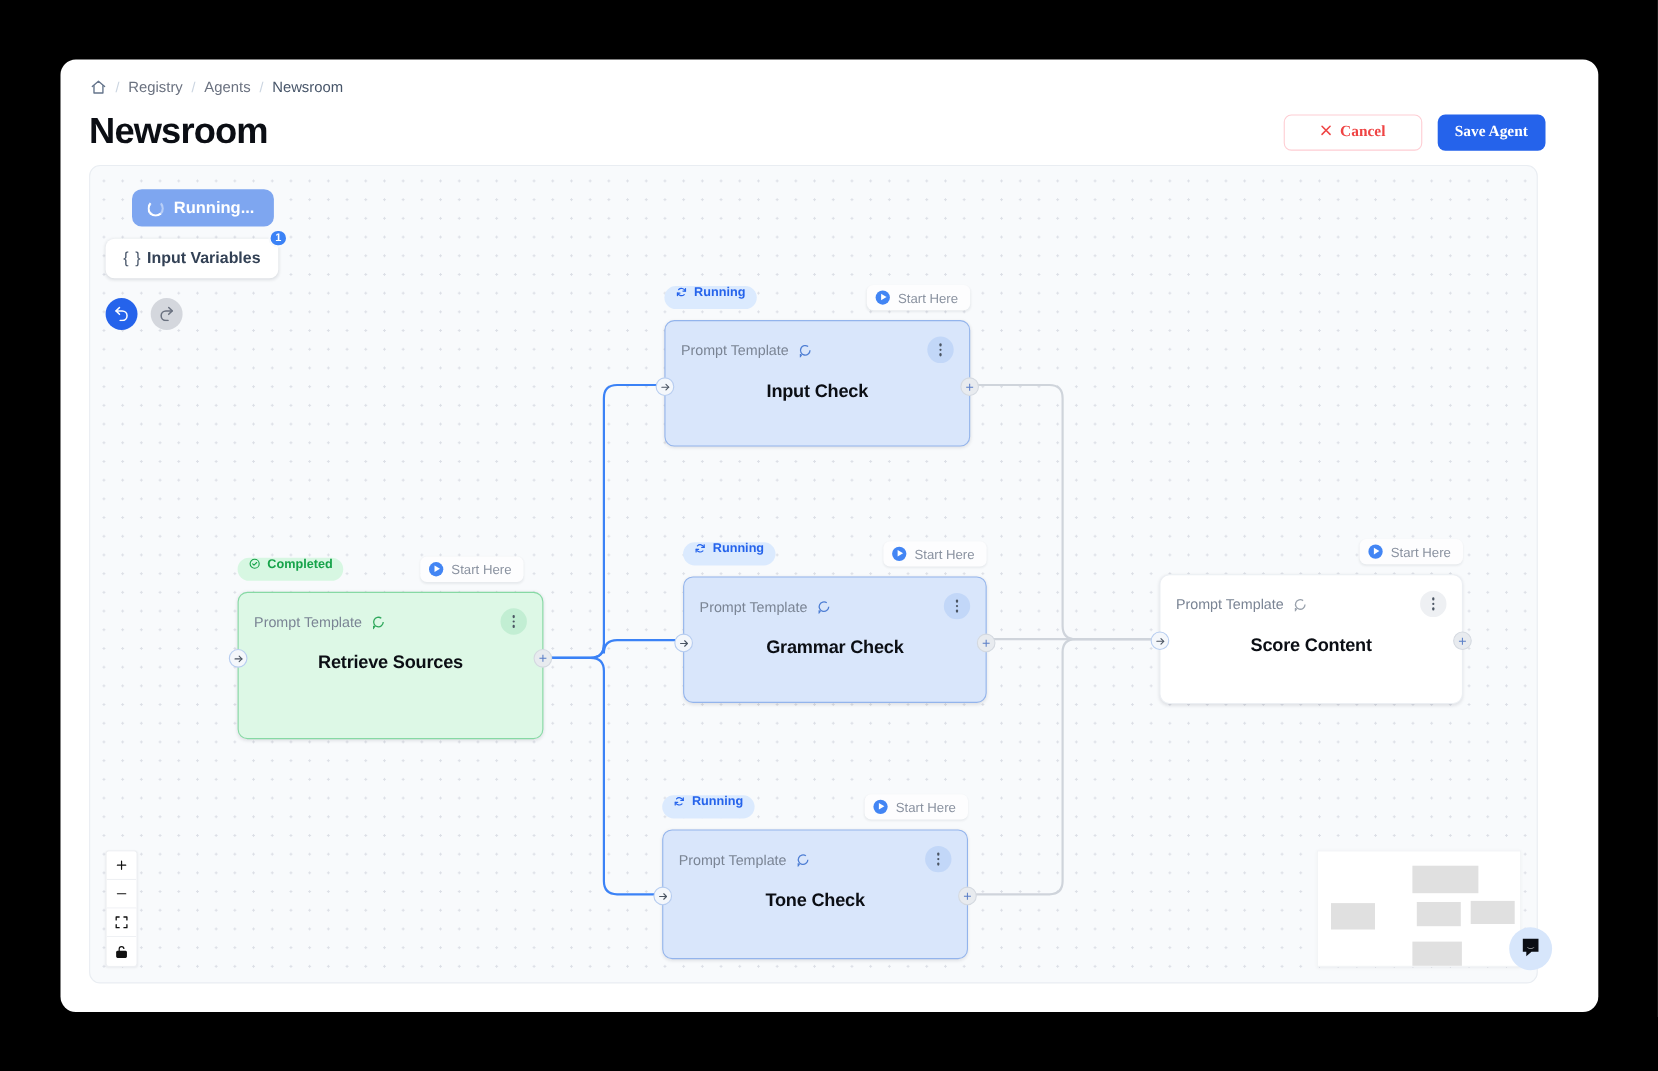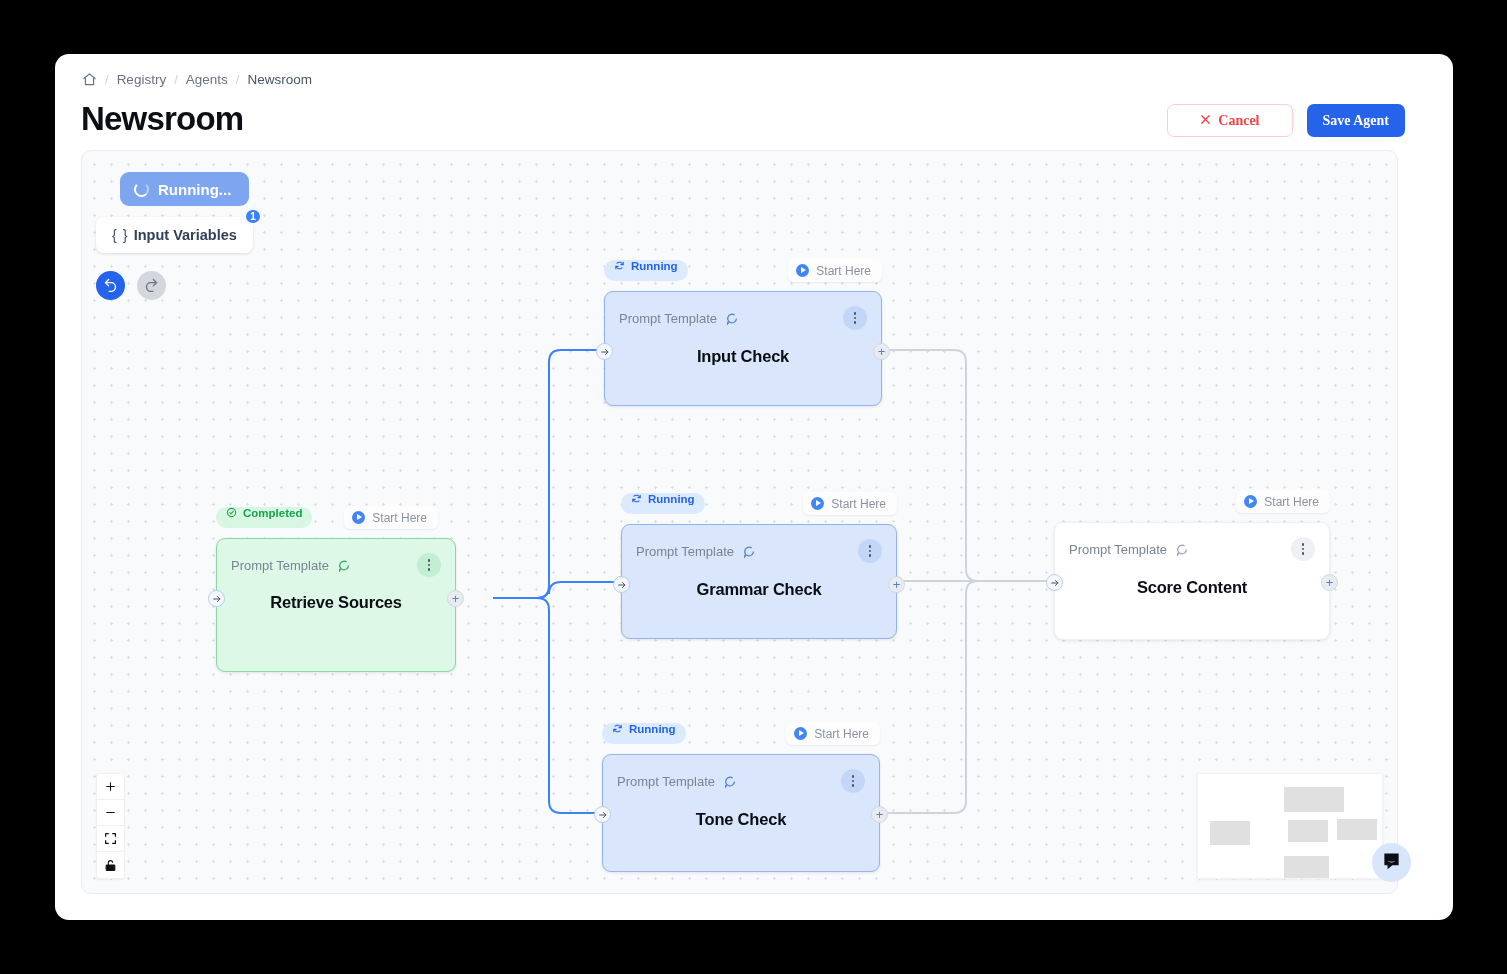--- a/index.html
+++ b/index.html
@@ -360,21 +360,21 @@
             <path d="M4 12h15"></path>
               <path d="M13 6l6 6-6 6"></path>
           </svg>
         </div>
         <div class="handle out" style="top:51px;">
           <span class="plus">+</span>
         </div>
       </div>
     </div>
 
-    <div class="node-wrap" style="left:134px; top:387px; width:240px;">
+    <div class="node-wrap" style="left:134px; top:387px; width:278px;">
       <div class="status-badge completed">
         <svg width="11" height="11" viewBox="0 0 24 24" fill="none" stroke="#16a34a" stroke-width="2.2">
           <circle cx="12" cy="12" r="9"></circle>
             <path d="M8 12.2l2.7 2.7L16 9.5" stroke-linecap="round" stroke-linejoin="round"></path>
         </svg>
         <span>Completed</span>
       </div>
       <div class="start-here" style="right:18px;">
         <span class="play-ico"></span>
         <span>Start Here</span>

